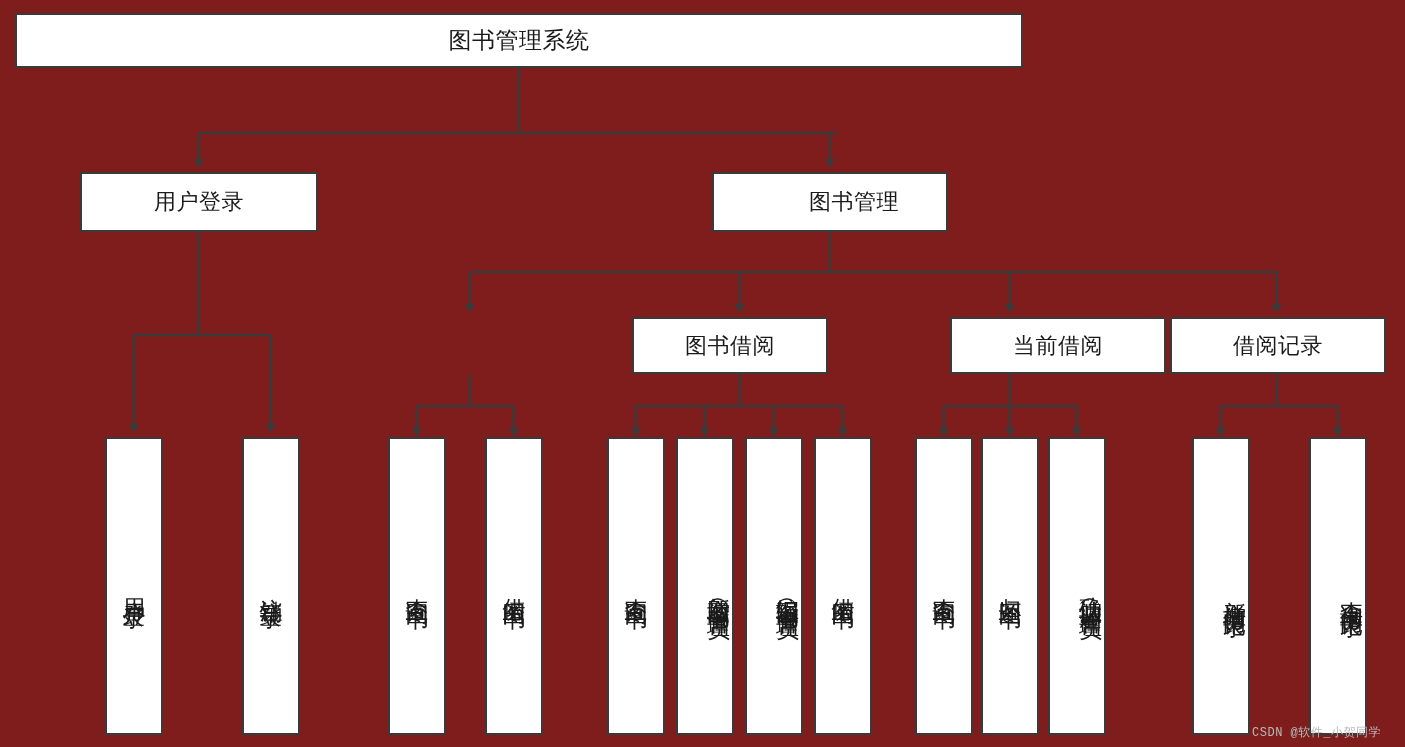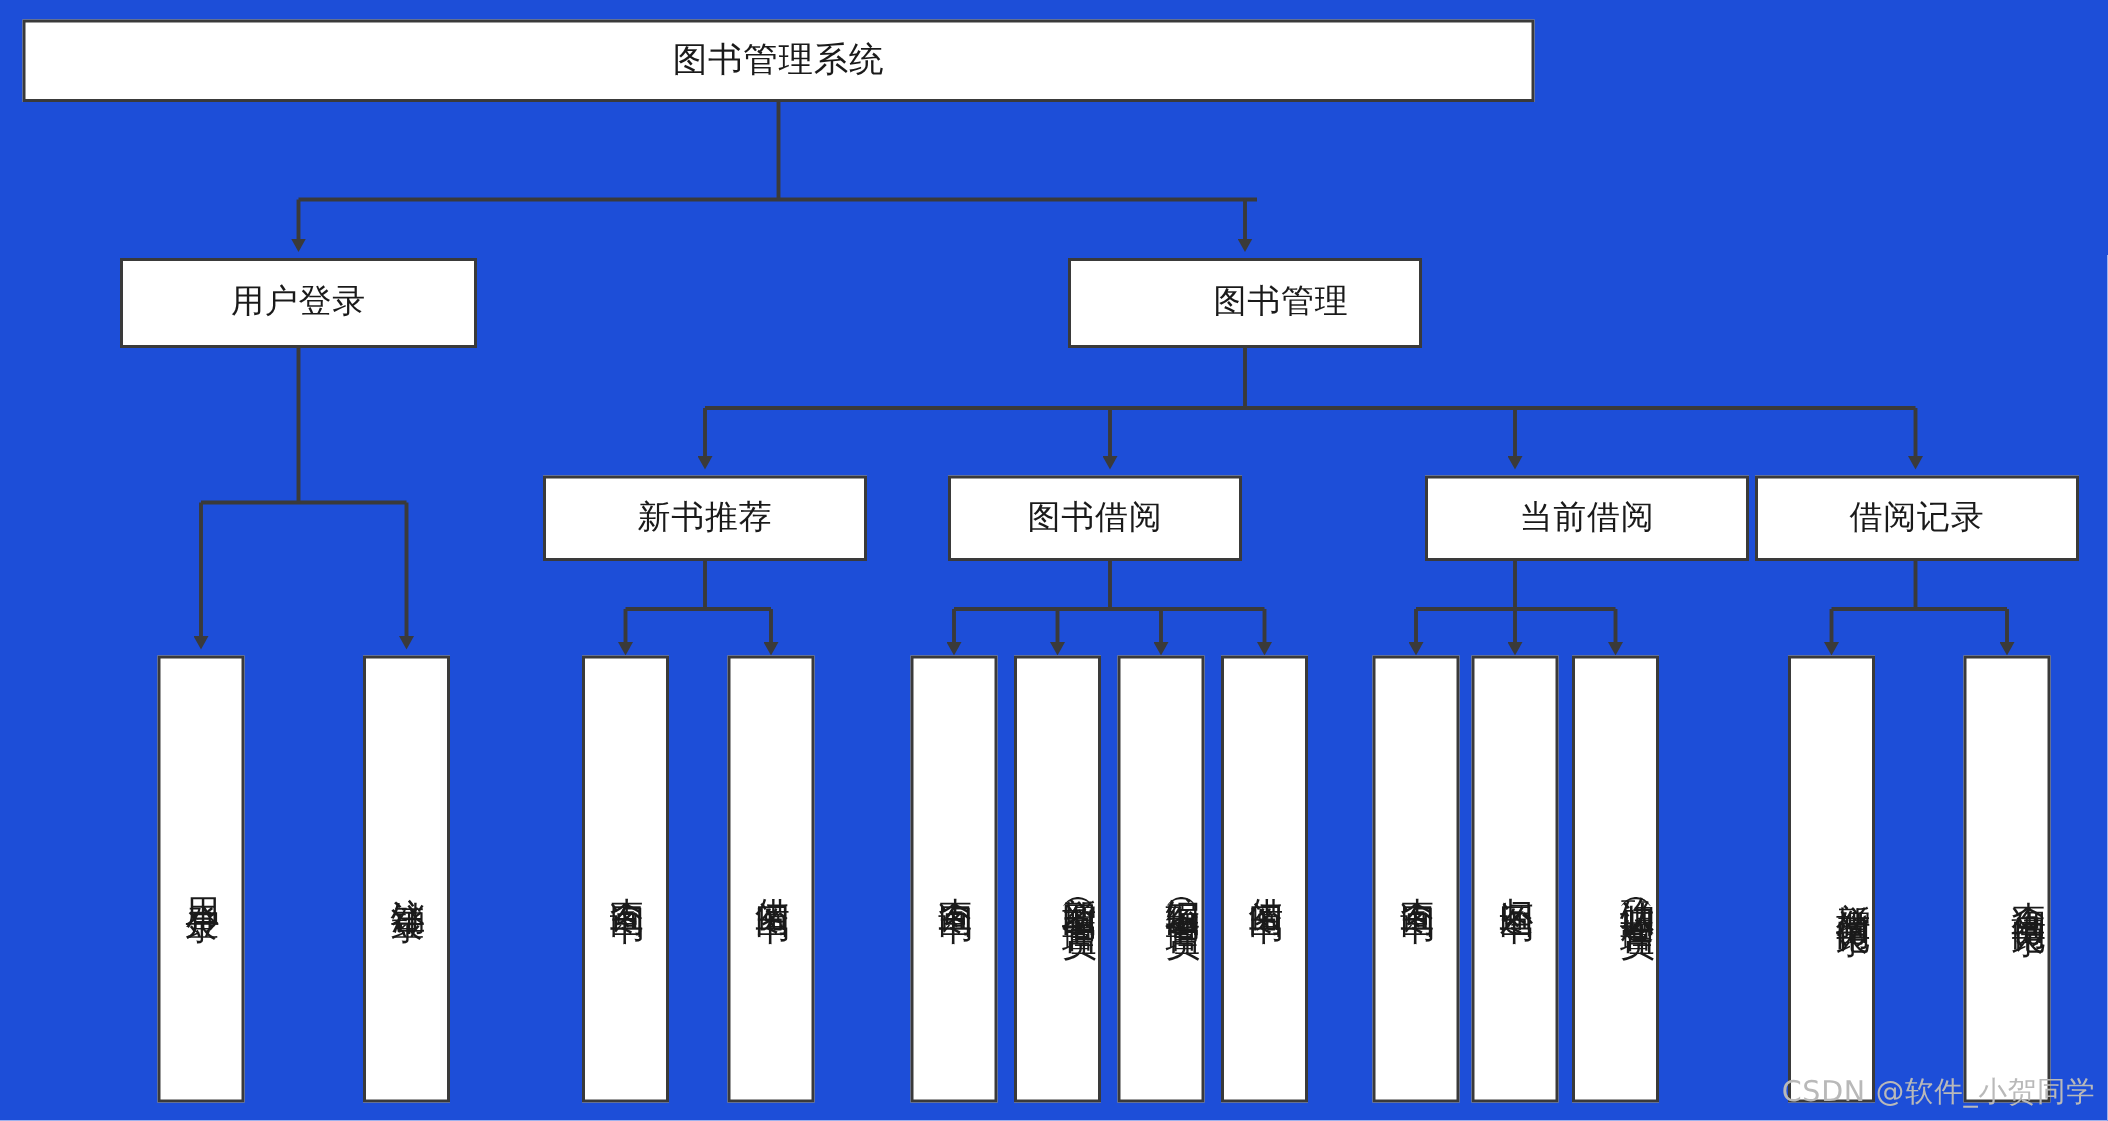--- a/index.html
+++ b/index.html
@@ -7,21 +7,21 @@
     padding: 0;
     background: #ffffff;
   }
   body {
     font-family: "DejaVu Sans", "Liberation Sans", sans-serif;
   }
   #canvas {
     position: relative;
     width: 1405px;
     height: 747px;
-    background: #1d4ed8;
+    background: #7f1d1d;
     overflow: hidden;
   }
   .node {
     position: absolute;
     box-sizing: border-box;
     border: 2.5px solid #3a3a3a;
     background: #ffffff;
     display: flex;
     align-items: center;
     justify-content: center;
@@ -52,26 +52,27 @@
   svg.links {
     position: absolute;
     left: 0;
     top: 0;
     width: 1405px;
     height: 747px;
     pointer-events: none;
   }
   .watermark {
     position: absolute;
-    right: 8px;
+    right: 24px;
     bottom: 6px;
-    font-size: 19px;
+    font-size: 12px;
     color: #b9b9b9;
     letter-spacing: 0.5px;
     white-space: nowrap;
+    font-family: Liberation Mono, monospace;
   }
 </style>
 </head>
 <body>
 
 <div id="canvas">
 
   <svg class="links" viewBox="0 0 1405 747">
     <defs>
       <marker id="arrow" markerWidth="9" markerHeight="10" refX="1" refY="5" orient="auto" markerUnits="userSpaceOnUse">
@@ -127,23 +128,20 @@
   </div>
 
   <div class="node node-h" style="left:80px; top:172px; width:238px; height:60px;">
     <span>用户登录</span>
   </div>
 
   <div class="node node-h" style="left:712px; top:172px; width:236px; height:60px;padding-left:48px;">
     <span>图书管理</span>
   </div>
 
-  <div class="node node-h" style="left:362px; top:317px; width:216px; height:57px;">
-    <span>新书推荐</span>
-  </div>
 
   <div class="node node-h" style="left:632px; top:317px; width:196px; height:57px;">
     <span>图书借阅</span>
   </div>
 
   <div class="node node-h" style="left:902px; top:317px; width:216px; height:57px;margin-left:48px;">
     <span>当前借阅</span>
   </div>
 
   <div class="node node-h" style="left:1170px; top:317px; width:216px; height:57px;">

